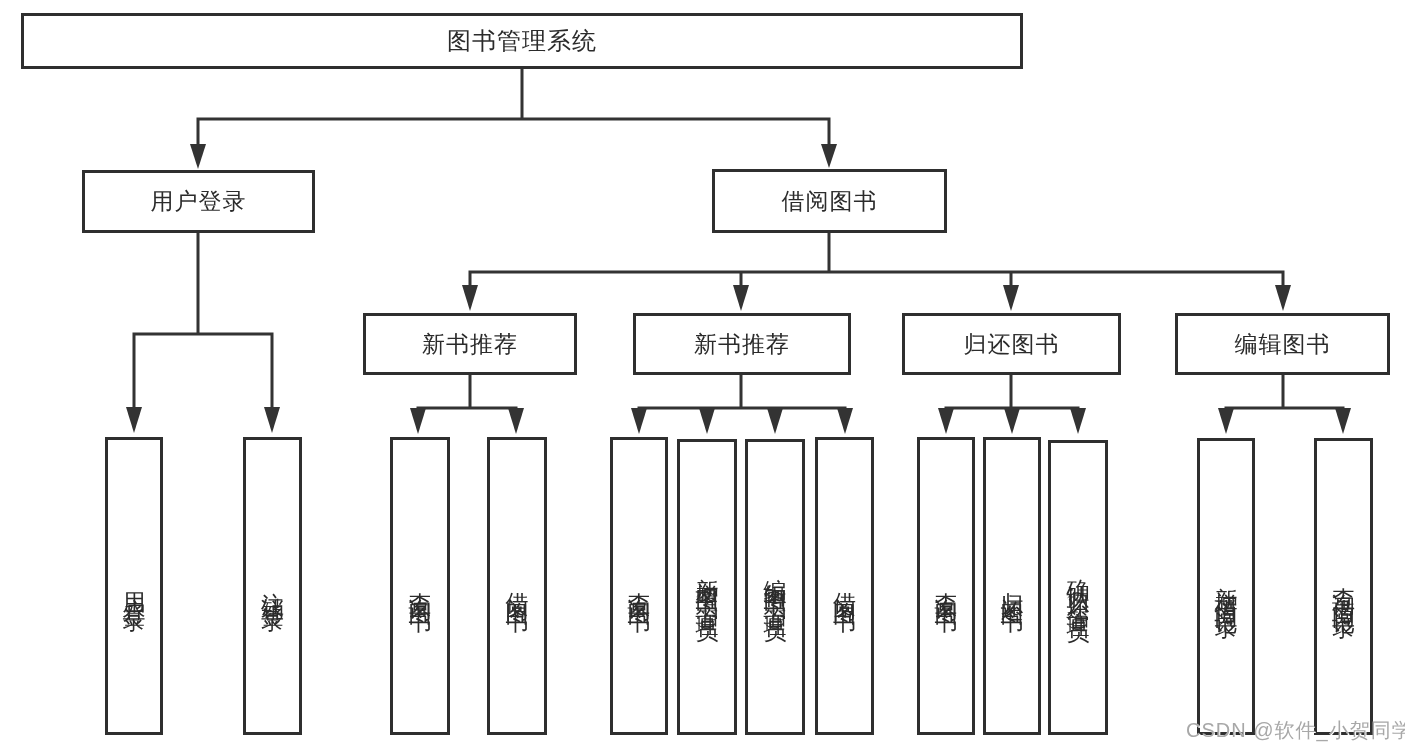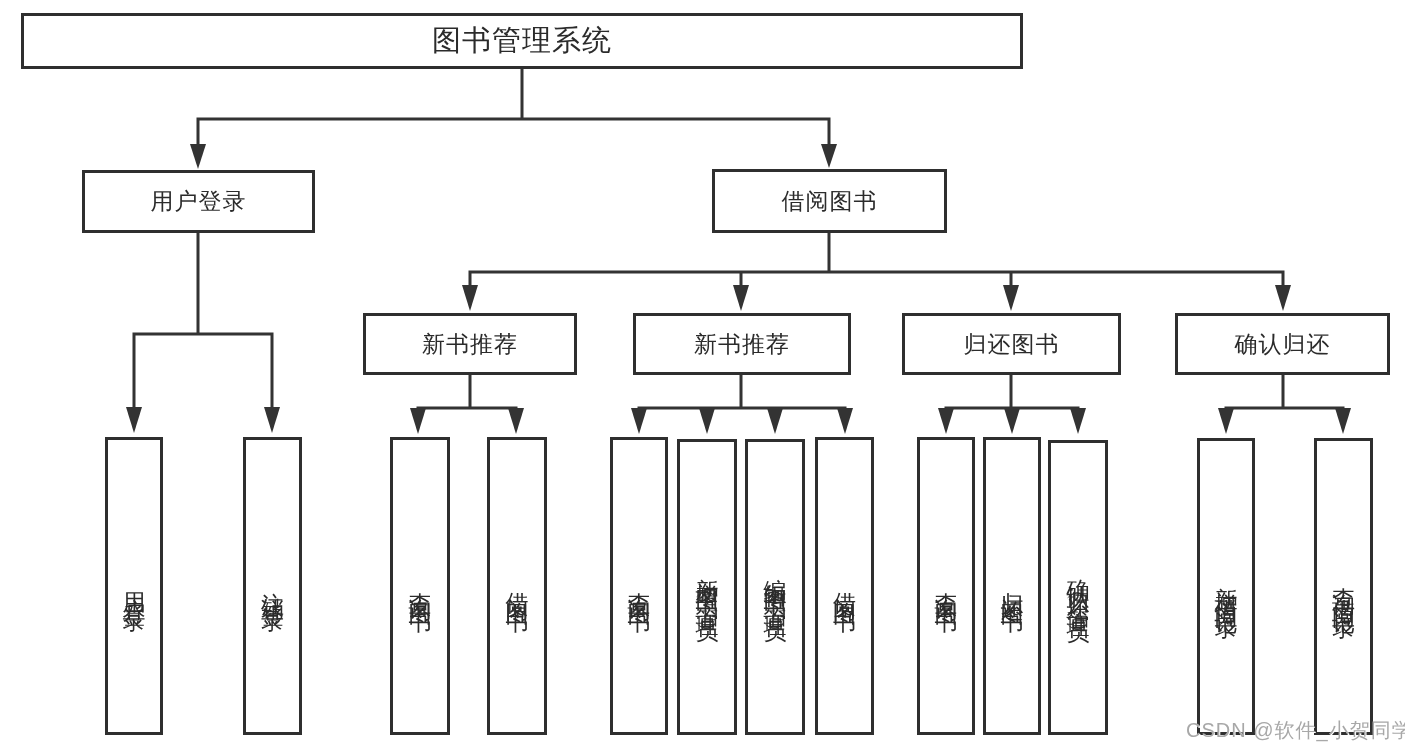--- a/index.html
+++ b/index.html
@@ -29,21 +29,21 @@
   .node {
     position: absolute;
     box-sizing: border-box;
     background: var(--box_fill, #ffffff);
     border: 3px solid var(--box_border, #2f2f2f);
     display: flex;
     align-items: center;
     justify-content: center;
   }
   .hbox { font-size: 23px; letter-spacing: 1px; }
-  .hbox.root { font-size: 29px; }
+  .hbox.root { font-size: 24px; }
   .vbox { font-size: 23px; }
   .vbox span {
     writing-mode: vertical-rl;
     text-orientation: mixed;
     letter-spacing: 6px;
     line-height: 1;
   }
   .watermark {
     position: absolute;
     left: 1186px;
@@ -110,21 +110,21 @@
   <div class="node hbox" style="left:363px;top:313px;width:214px;height:62px;">
     <span>新书推荐</span>
   </div>
   <div class="node hbox" style="left:633px;top:313px;width:218px;height:62px;">
     <span>新书推荐</span>
   </div>
   <div class="node hbox" style="left:902px;top:313px;width:219px;height:62px;">
     <span>归还图书</span>
   </div>
   <div class="node hbox" style="left:1175px;top:313px;width:215px;height:62px;">
-    <span>确认归还</span>
+    <span>编辑图书</span>
   </div>
 
   <div class="node vbox" style="left:105px;top:437px;width:58px;height:298px;">
     <span>用户登录</span>
   </div>
   <div class="node vbox" style="left:243px;top:437px;width:59px;height:298px;">
     <span>注销登录</span>
   </div>
   <div class="node vbox" style="left:390px;top:437px;width:60px;height:298px;">
     <span>查询图书</span>

